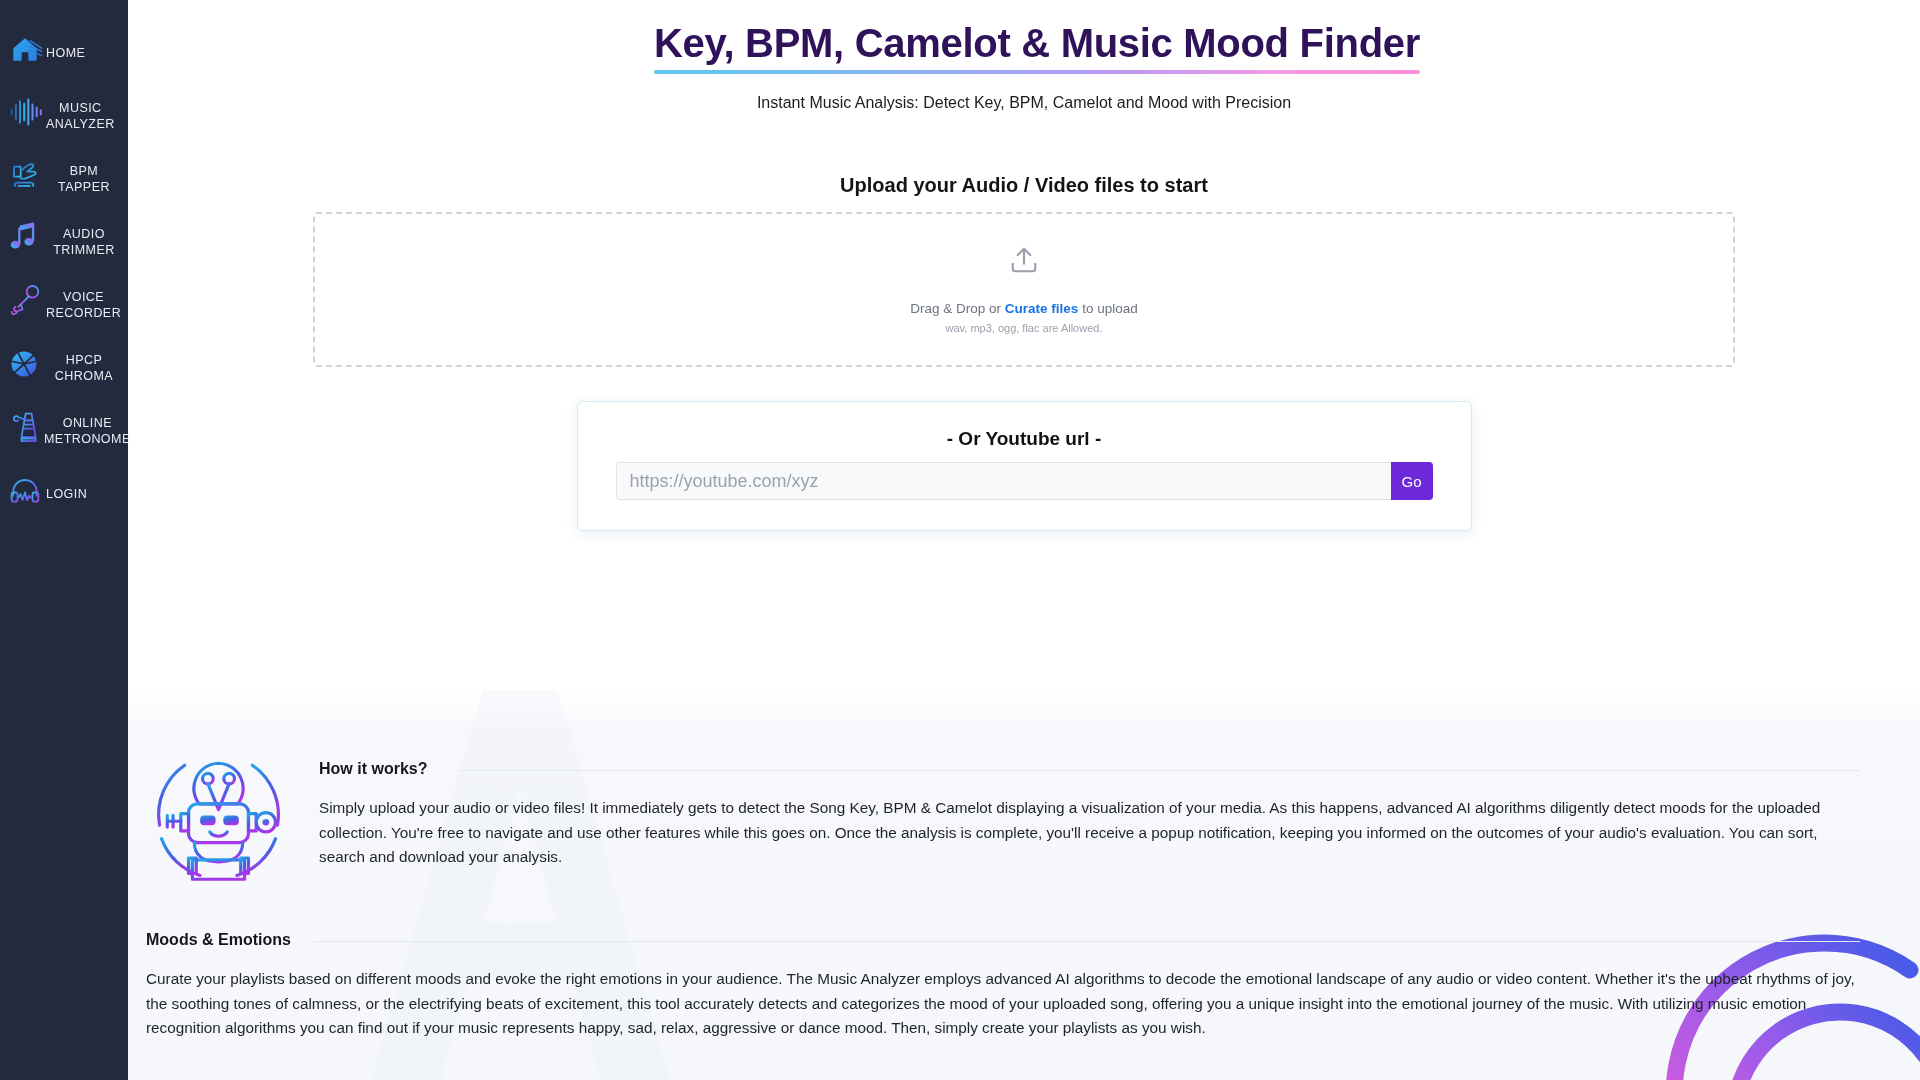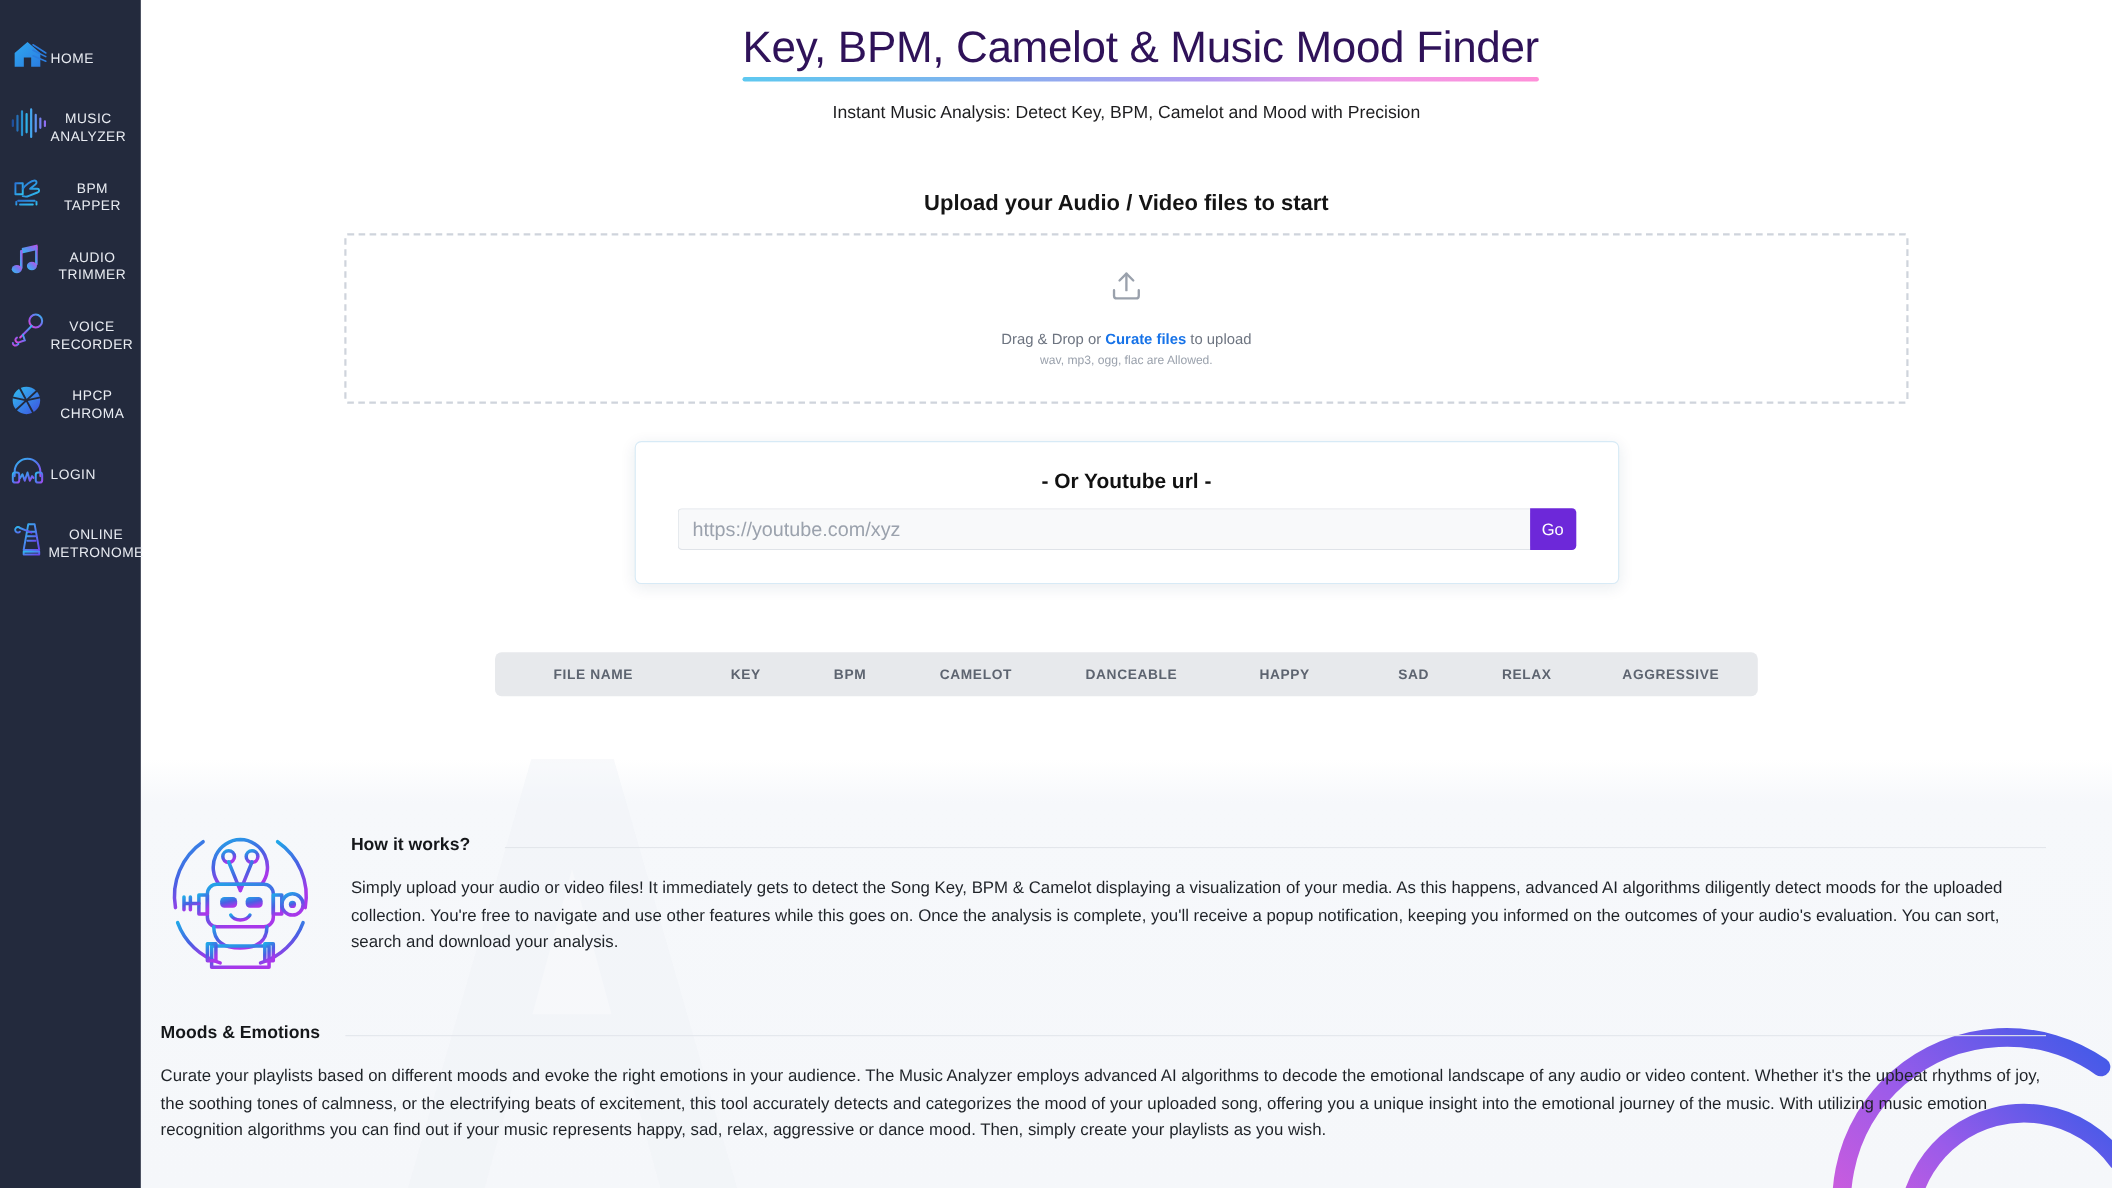--- a/index.html
+++ b/index.html
@@ -63,21 +63,21 @@
     padding-top: 10px;
     position: relative;
     z-index: 3;
   }
 
   
   .page-title-wrap { text-align: center; padding-top: 8px; }
   .page-title {
     display:inline-block;
     font-size: 40px;
-    font-weight: 400;
+    font-weight: 700;
     color: #2f1259;
     letter-spacing: -0.3px;
     line-height: 50px;
     padding-bottom: 6px;
     position: relative;
     margin-left: 26px;
   }
   .title-underline {
     display:block;
     height: 4px;
@@ -379,57 +379,57 @@
           </g>
         </svg>
       </span>
       <span class="nav-label">HPCP CHROMA</span>
     </div>
 
     <div class="nav-item">
       <span class="nav-icon">
         <svg viewBox="0 0 48 48" fill="none">
           <defs>
-              <linearGradient id="gHead" x1="0" y1="0" x2="1" y2="1">
-            <stop offset="0%" stop-color="#2fb7ee"></stop>
-                <stop offset="60%" stop-color="#5a6ef0"></stop>
-                <stop offset="100%" stop-color="#a14cf0"></stop>
-              </linearGradient>
-            </defs>
-          <g stroke="url(#gHead)" stroke-width="2.2" stroke-linecap="round" stroke-linejoin="round">
-            <path d="M10 31 v-5 a14 14 0 0 1 28 0 v5"></path>
-            <rect x="8" y="27" width="7" height="11" rx="2.6"></rect>
-            <rect x="33" y="27" width="7" height="11" rx="2.6"></rect>
-            <path d="M16 33 l2.5-4 l2.5 7 l3-9 l2.5 9 l2.5-5 l1.5 2"></path>
-          </g>
-        </svg>
-      </span>
-      <span class="nav-label">LOGIN</span>
-    </div>
-
-    <div class="nav-item">
-      <span class="nav-icon">
-        <svg viewBox="0 0 48 48" fill="none">
-          <defs>
               <linearGradient id="gMet" x1="0" y1="0" x2="1" y2="1">
             <stop offset="0%" stop-color="#2fb7ee"></stop>
                 <stop offset="100%" stop-color="#6b48ef"></stop>
               </linearGradient>
             </defs>
           <g stroke="url(#gMet)" stroke-width="2.1" stroke-linejoin="round" stroke-linecap="round">
             <path d="M26 8 L33 8 L38 36 L21 36 Z"></path>
             <path d="M21 38 h17 v3 h-17z"></path>
             <path d="M29.5 34 L29.5 12"></path>
             <path d="M25 16h9M25 21h9M25 26h9"></path>
             <path d="M29.5 17 L17 12 a3 3 0 1 0 0 4"></path>
           </g>
         </svg>
       </span>
       <span class="nav-label">ONLINE
 METRONOME</span>
+    </div>
+
+    <div class="nav-item">
+      <span class="nav-icon">
+        <svg viewBox="0 0 48 48" fill="none">
+          <defs>
+              <linearGradient id="gHead" x1="0" y1="0" x2="1" y2="1">
+            <stop offset="0%" stop-color="#2fb7ee"></stop>
+                <stop offset="60%" stop-color="#5a6ef0"></stop>
+                <stop offset="100%" stop-color="#a14cf0"></stop>
+              </linearGradient>
+            </defs>
+          <g stroke="url(#gHead)" stroke-width="2.2" stroke-linecap="round" stroke-linejoin="round">
+            <path d="M10 31 v-5 a14 14 0 0 1 28 0 v5"></path>
+            <rect x="8" y="27" width="7" height="11" rx="2.6"></rect>
+            <rect x="33" y="27" width="7" height="11" rx="2.6"></rect>
+            <path d="M16 33 l2.5-4 l2.5 7 l3-9 l2.5 9 l2.5-5 l1.5 2"></path>
+          </g>
+        </svg>
+      </span>
+      <span class="nav-label">LOGIN</span>
     </div>
   </nav>
 
   <div class="main">
 
     <div class="top-white">
 
       <div class="page-title-wrap">
         <h1 class="page-title">
           <span>Key, BPM, Camelot &amp; Music Mood Finder</span>
@@ -457,33 +457,20 @@
       </div>
 
       <div class="yt-card">
         <div class="yt-title">- Or Youtube url -</div>
         <div class="yt-row">
           <input class="yt-input" type="text" placeholder="https://youtube.com/xyz" style="">
           <button class="yt-go">Go</button>
         </div>
       </div>
 
-      <div class="table-wrap">
-        <div class="table-head">
-          <div class="th th-file">FILE NAME</div>
-          <div class="th th-key">KEY</div>
-          <div class="th th-bpm">BPM</div>
-          <div class="th th-camelot">CAMELOT</div>
-          <div class="th th-danceable">DANCEABLE</div>
-          <div class="th th-happy">HAPPY</div>
-          <div class="th th-sad">SAD</div>
-          <div class="th th-relax">RELAX</div>
-          <div class="th th-aggressive">AGGRESSIVE</div>
-        </div>
-      </div>
     </div>
 
     <div class="info-section">
 
       <svg class="watermark" viewBox="0 0 530 430">
         <g fill="#eef1f6" opacity="0.85">
           <path d="M70 430 L185 30 L260 30 L375 430 L305 430 L275 320 L170 320 L140 430 Z"></path>
           <path d="M186 262 L222 130 L258 262 Z" fill="#f7f8fb"></path>
         </g>
       </svg>

